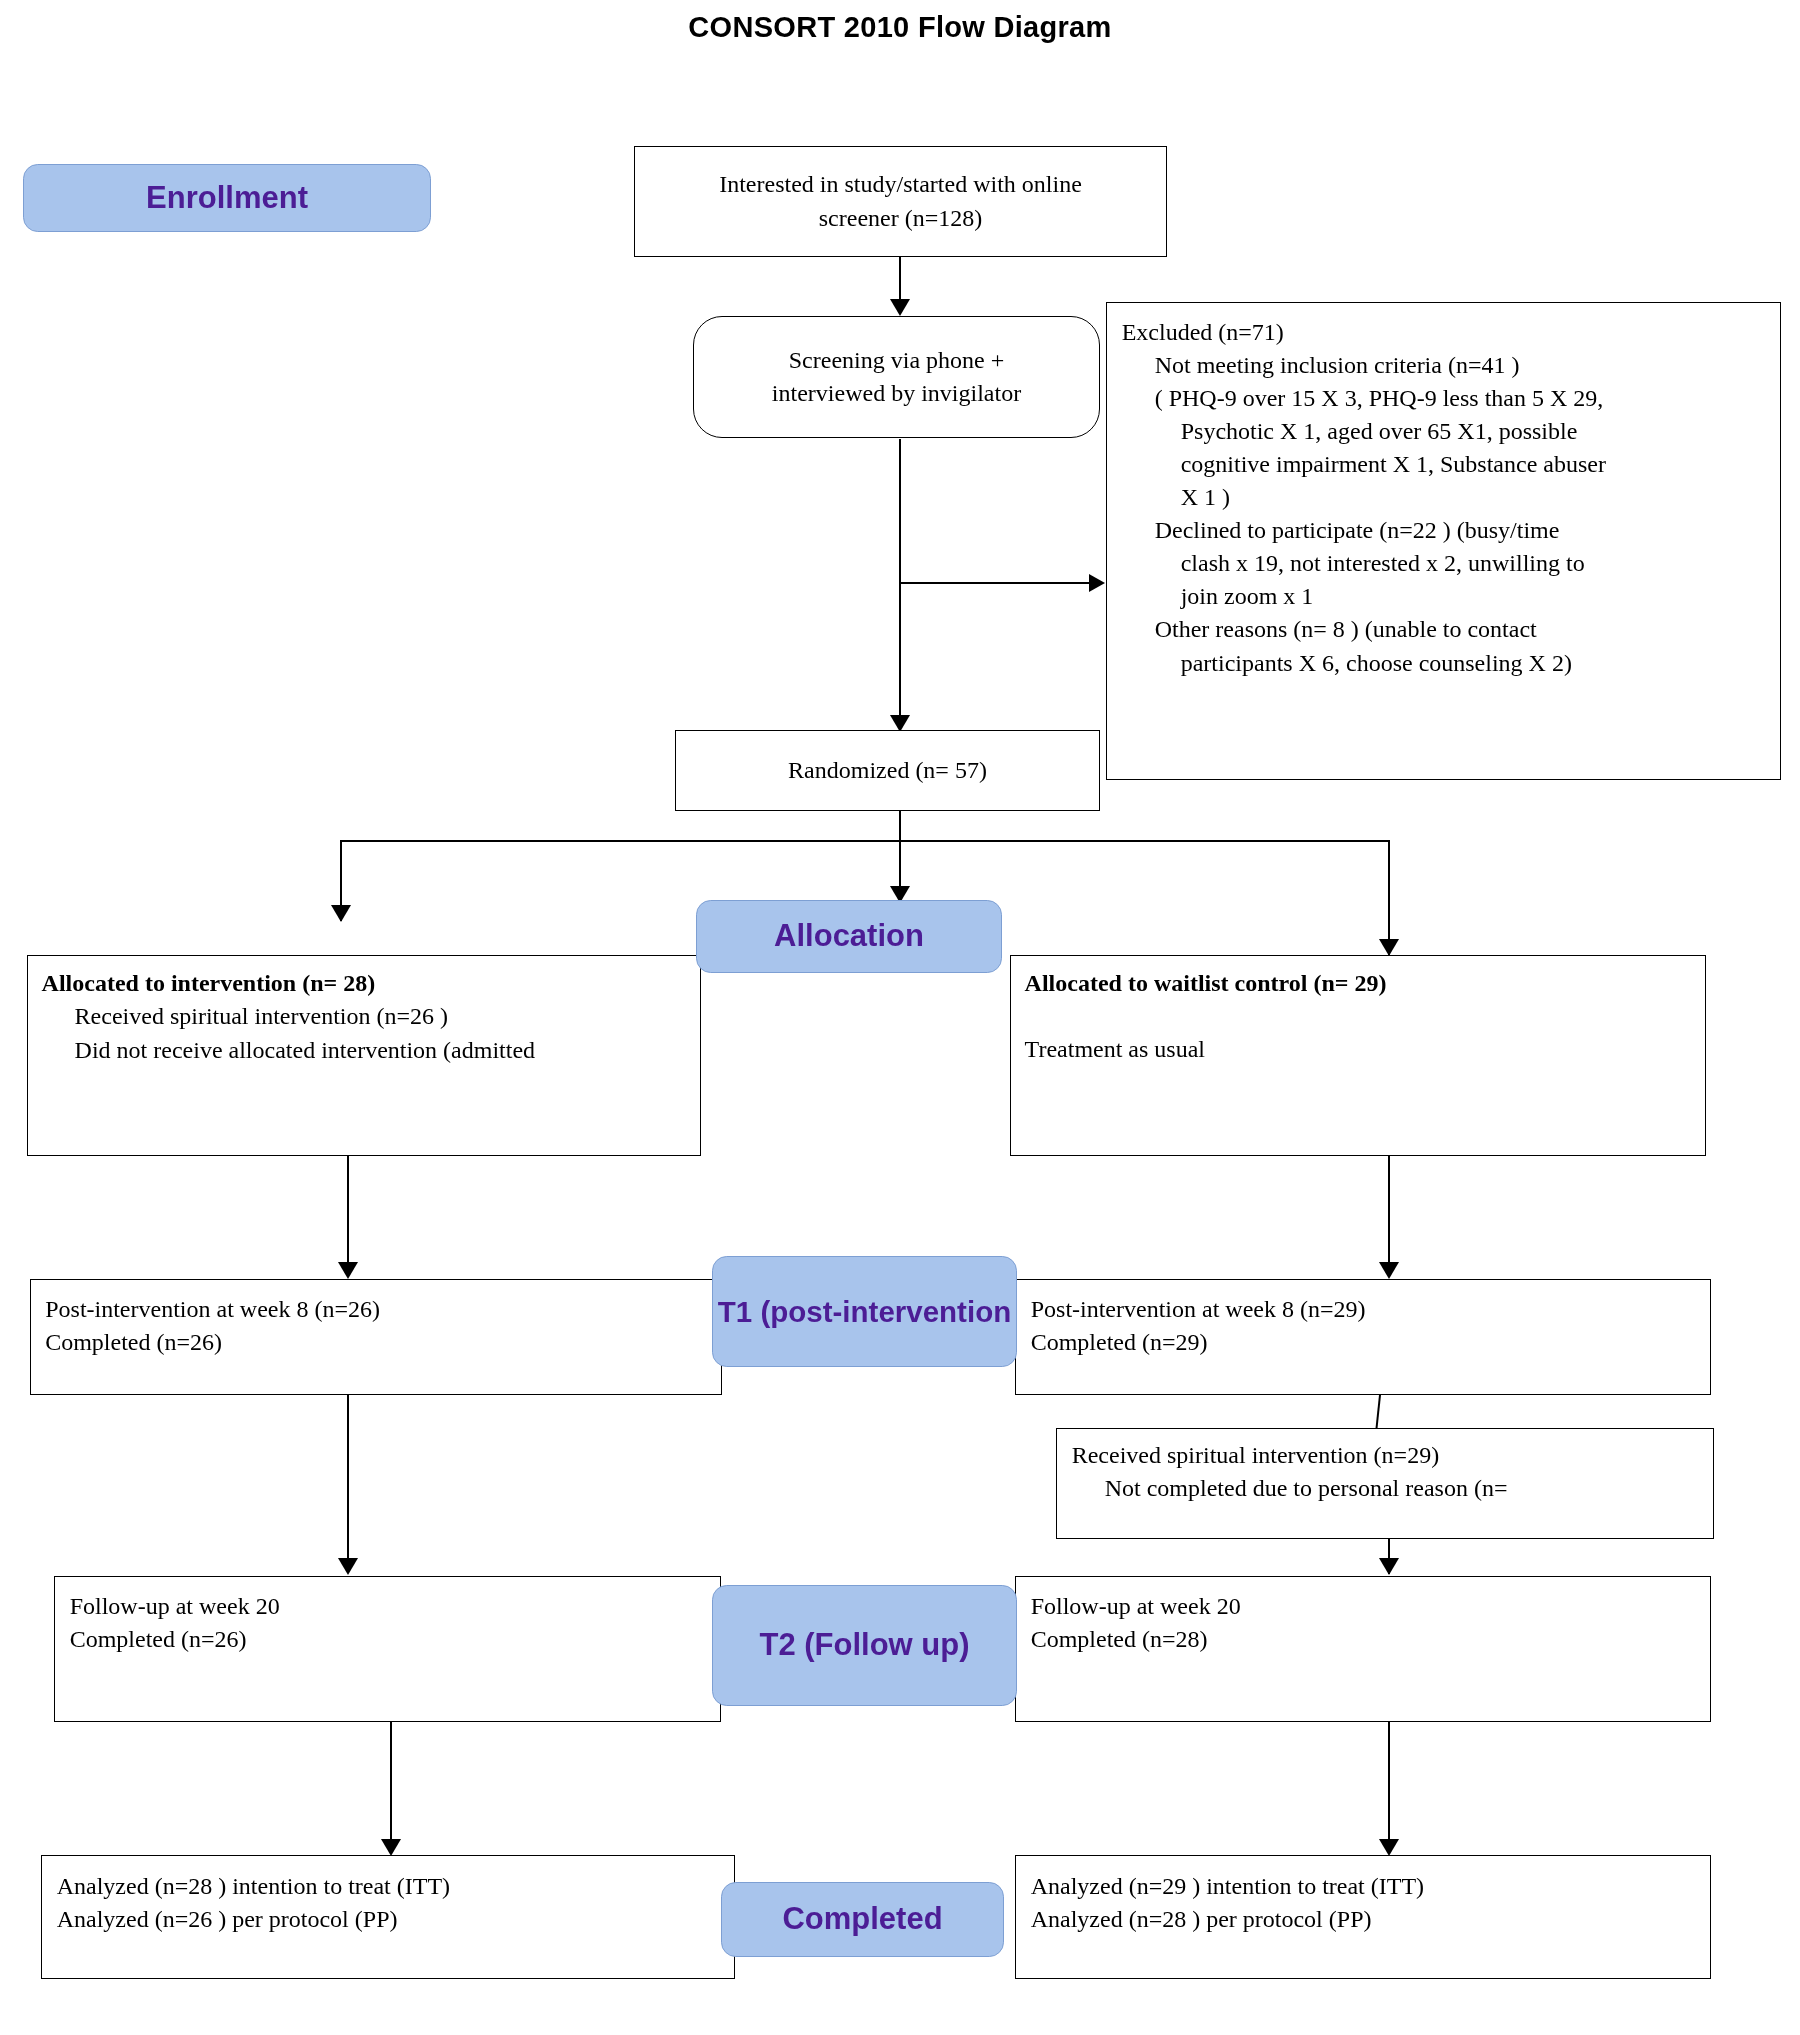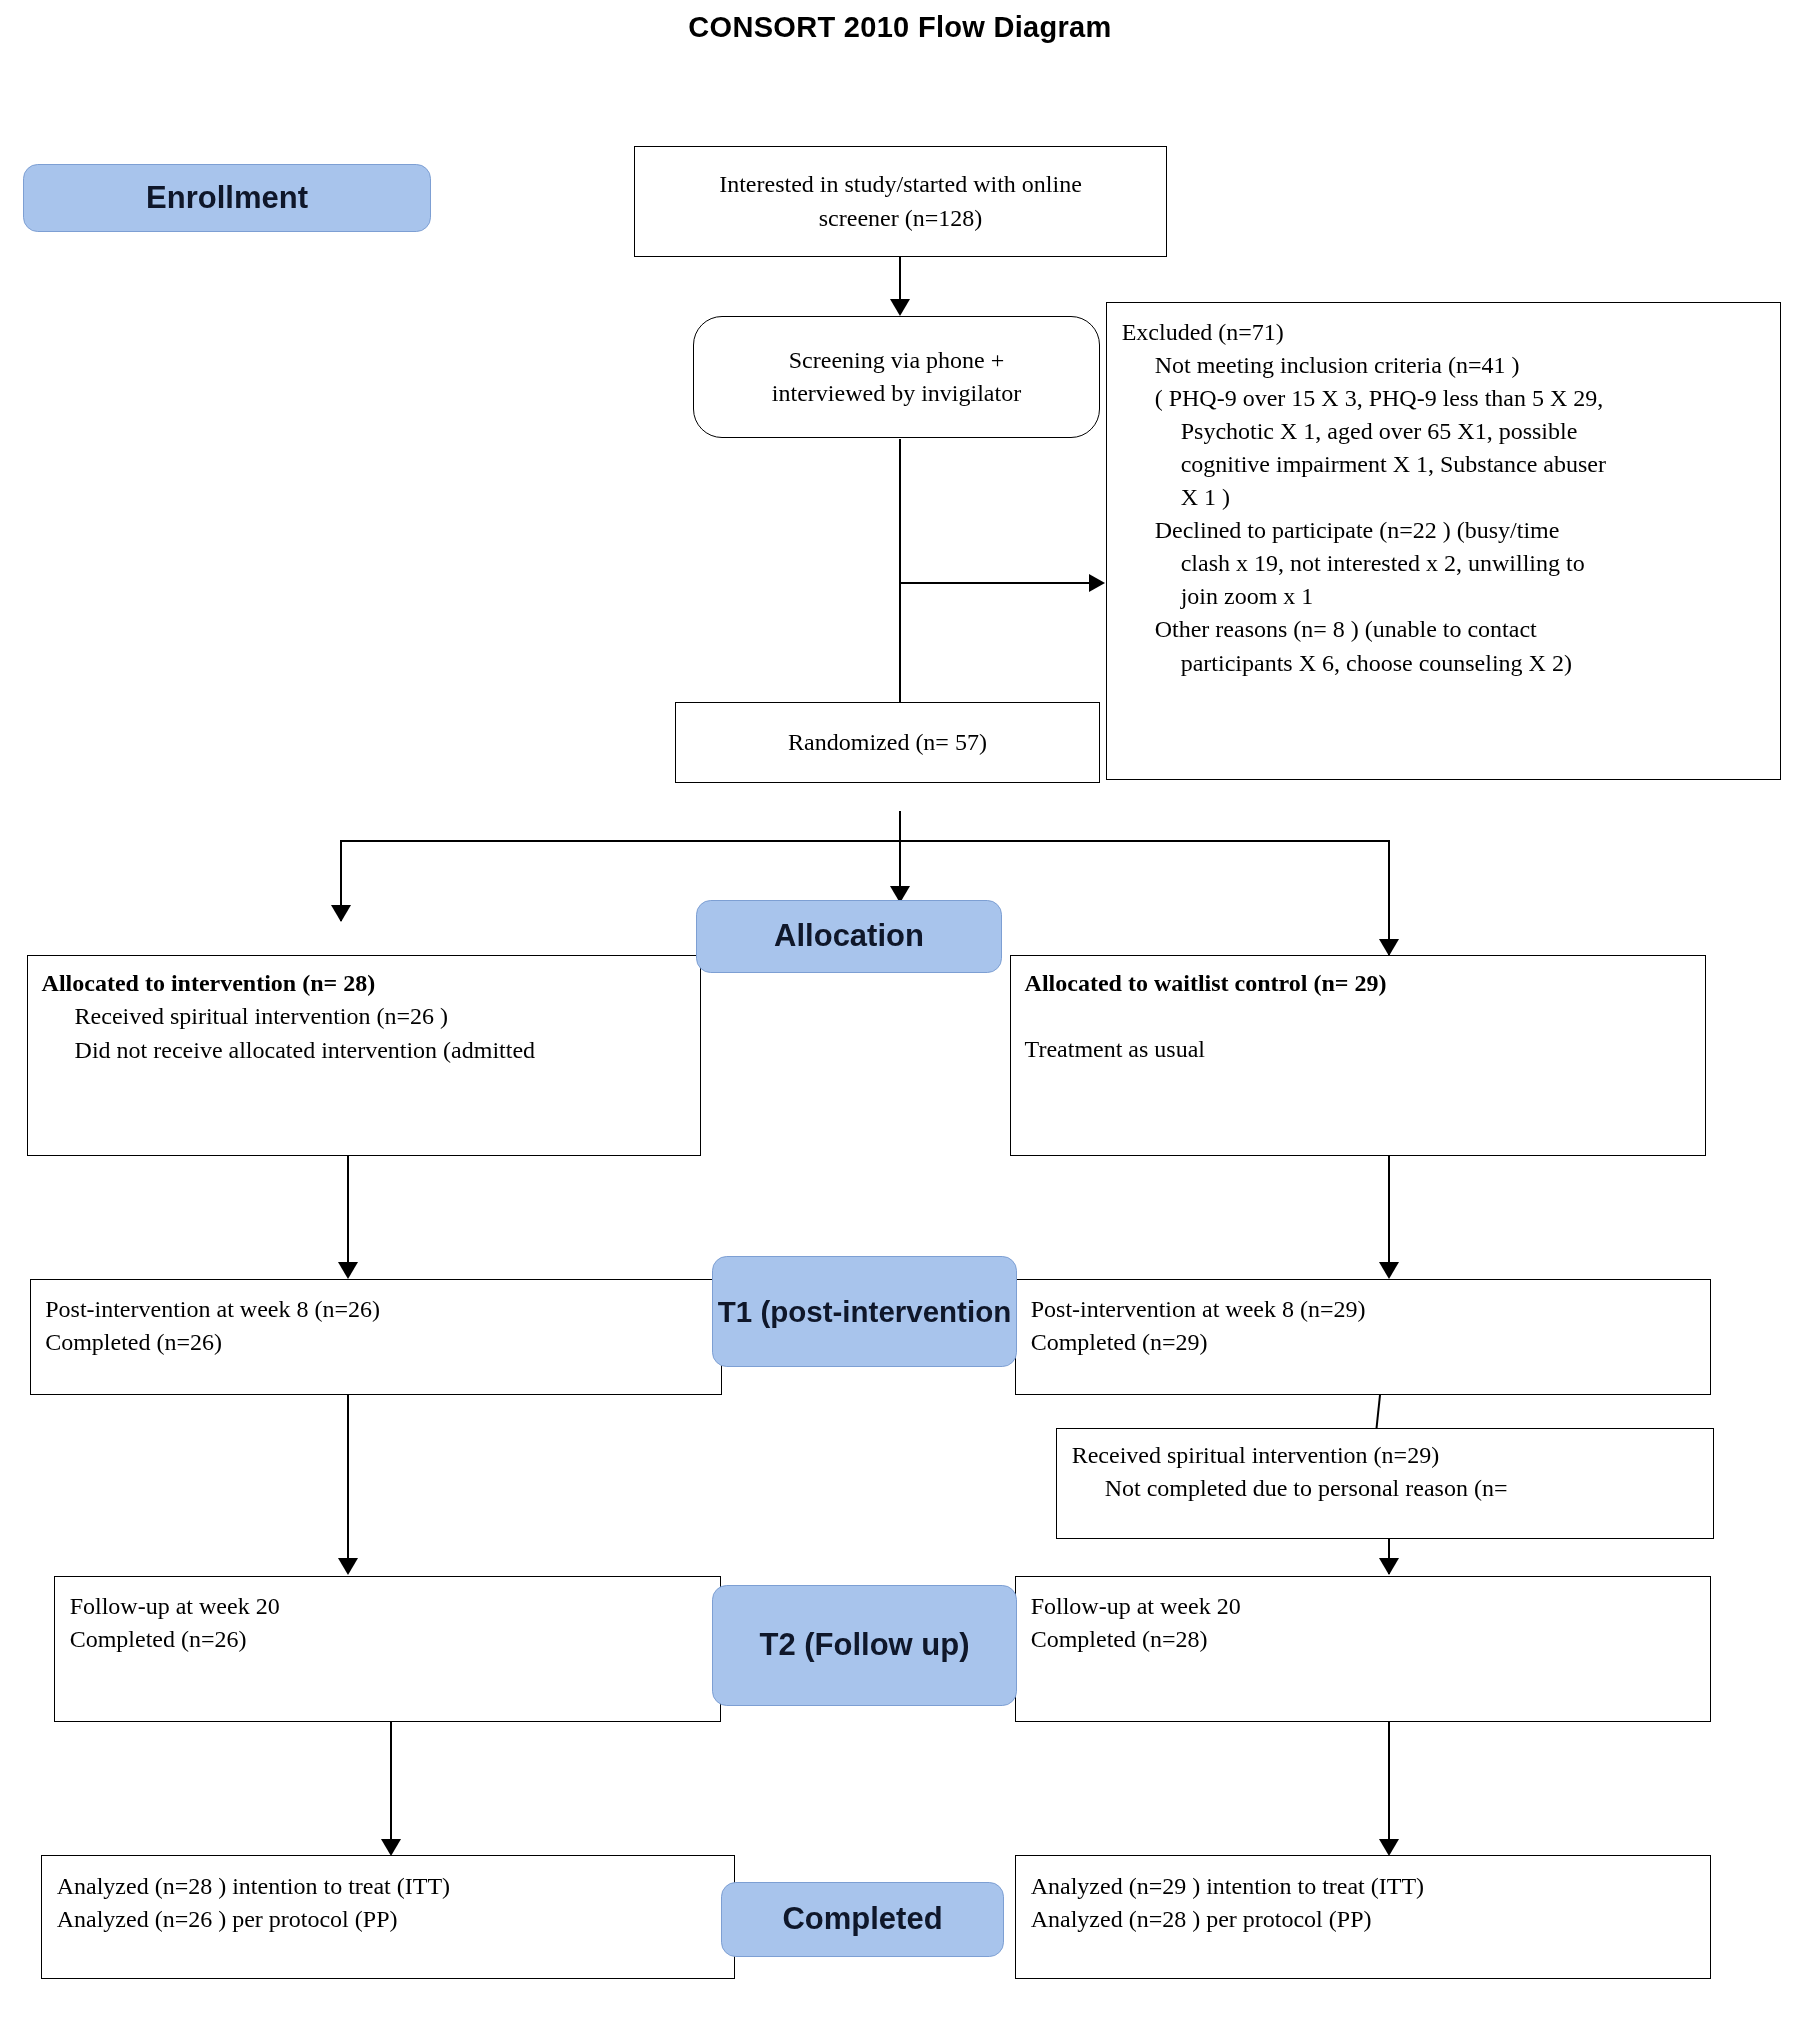--- a/index.html
+++ b/index.html
@@ -50,21 +50,21 @@
     background: #a8c4ec;
     border-radius: 14.7px;
     box-sizing: border-box;
     display: flex;
     align-items: center;
     justify-content: center;
     text-align: center;
     font-family: "Liberation Sans", sans-serif;
     font-weight: bold;
     font-size: 31px;
-    color: #0f172a;
+    color: #4c1d95;
     line-height: 1.12;
     z-index: 5;
   }
   .bold { font-weight: bold; }
   .ind1 { padding-left: 33px; display: block; }
   .ind2 { padding-left: 59px; display: block; }
   .line {
     position: absolute;
     background: #000;
   }
@@ -123,21 +123,21 @@
     <span class="txt ind1">Other reasons (n= 8 ) (unable to contact</span>
     <span class="txt ind2">participants  X 6, choose counseling X 2)</span>
   </div>
 
   <div class="line" style="left:899px; top:439px; width:2.3px; height:293px;"></div>
   <div class="arrow-down" style="left:890px; top:715px;"></div>
 
   <div class="line" style="left:899px; top:582px; width:198px; height:2.3px;"></div>
   <div class="arrow-right" style="left:1089px; top:574px;"></div>
 
-  <div class="box center" style="left:675px; top:702px; width:425px; height:81px;">
+  <div class="box center" style="left:675px; top:730px; width:425px; height:81px;">
     <span>Randomized (n= 57)</span>
   </div>
 
   <div class="line" style="left:899px; top:811px; width:2.3px; height:32px;"></div>
   <div class="line" style="left:340px; top:840px; width:1050px; height:2.3px;"></div>
   <div class="line" style="left:340px; top:840px; width:2.3px; height:81px;"></div>
   <div class="arrow-down" style="left:331px; top:905px;"></div>
   <div class="line" style="left:1388px; top:840px; width:2.3px; height:116px;"></div>
   <div class="arrow-down" style="left:1379px; top:939px;"></div>
   <div class="line" style="left:899px; top:840px; width:2.3px; height:61px;"></div>

